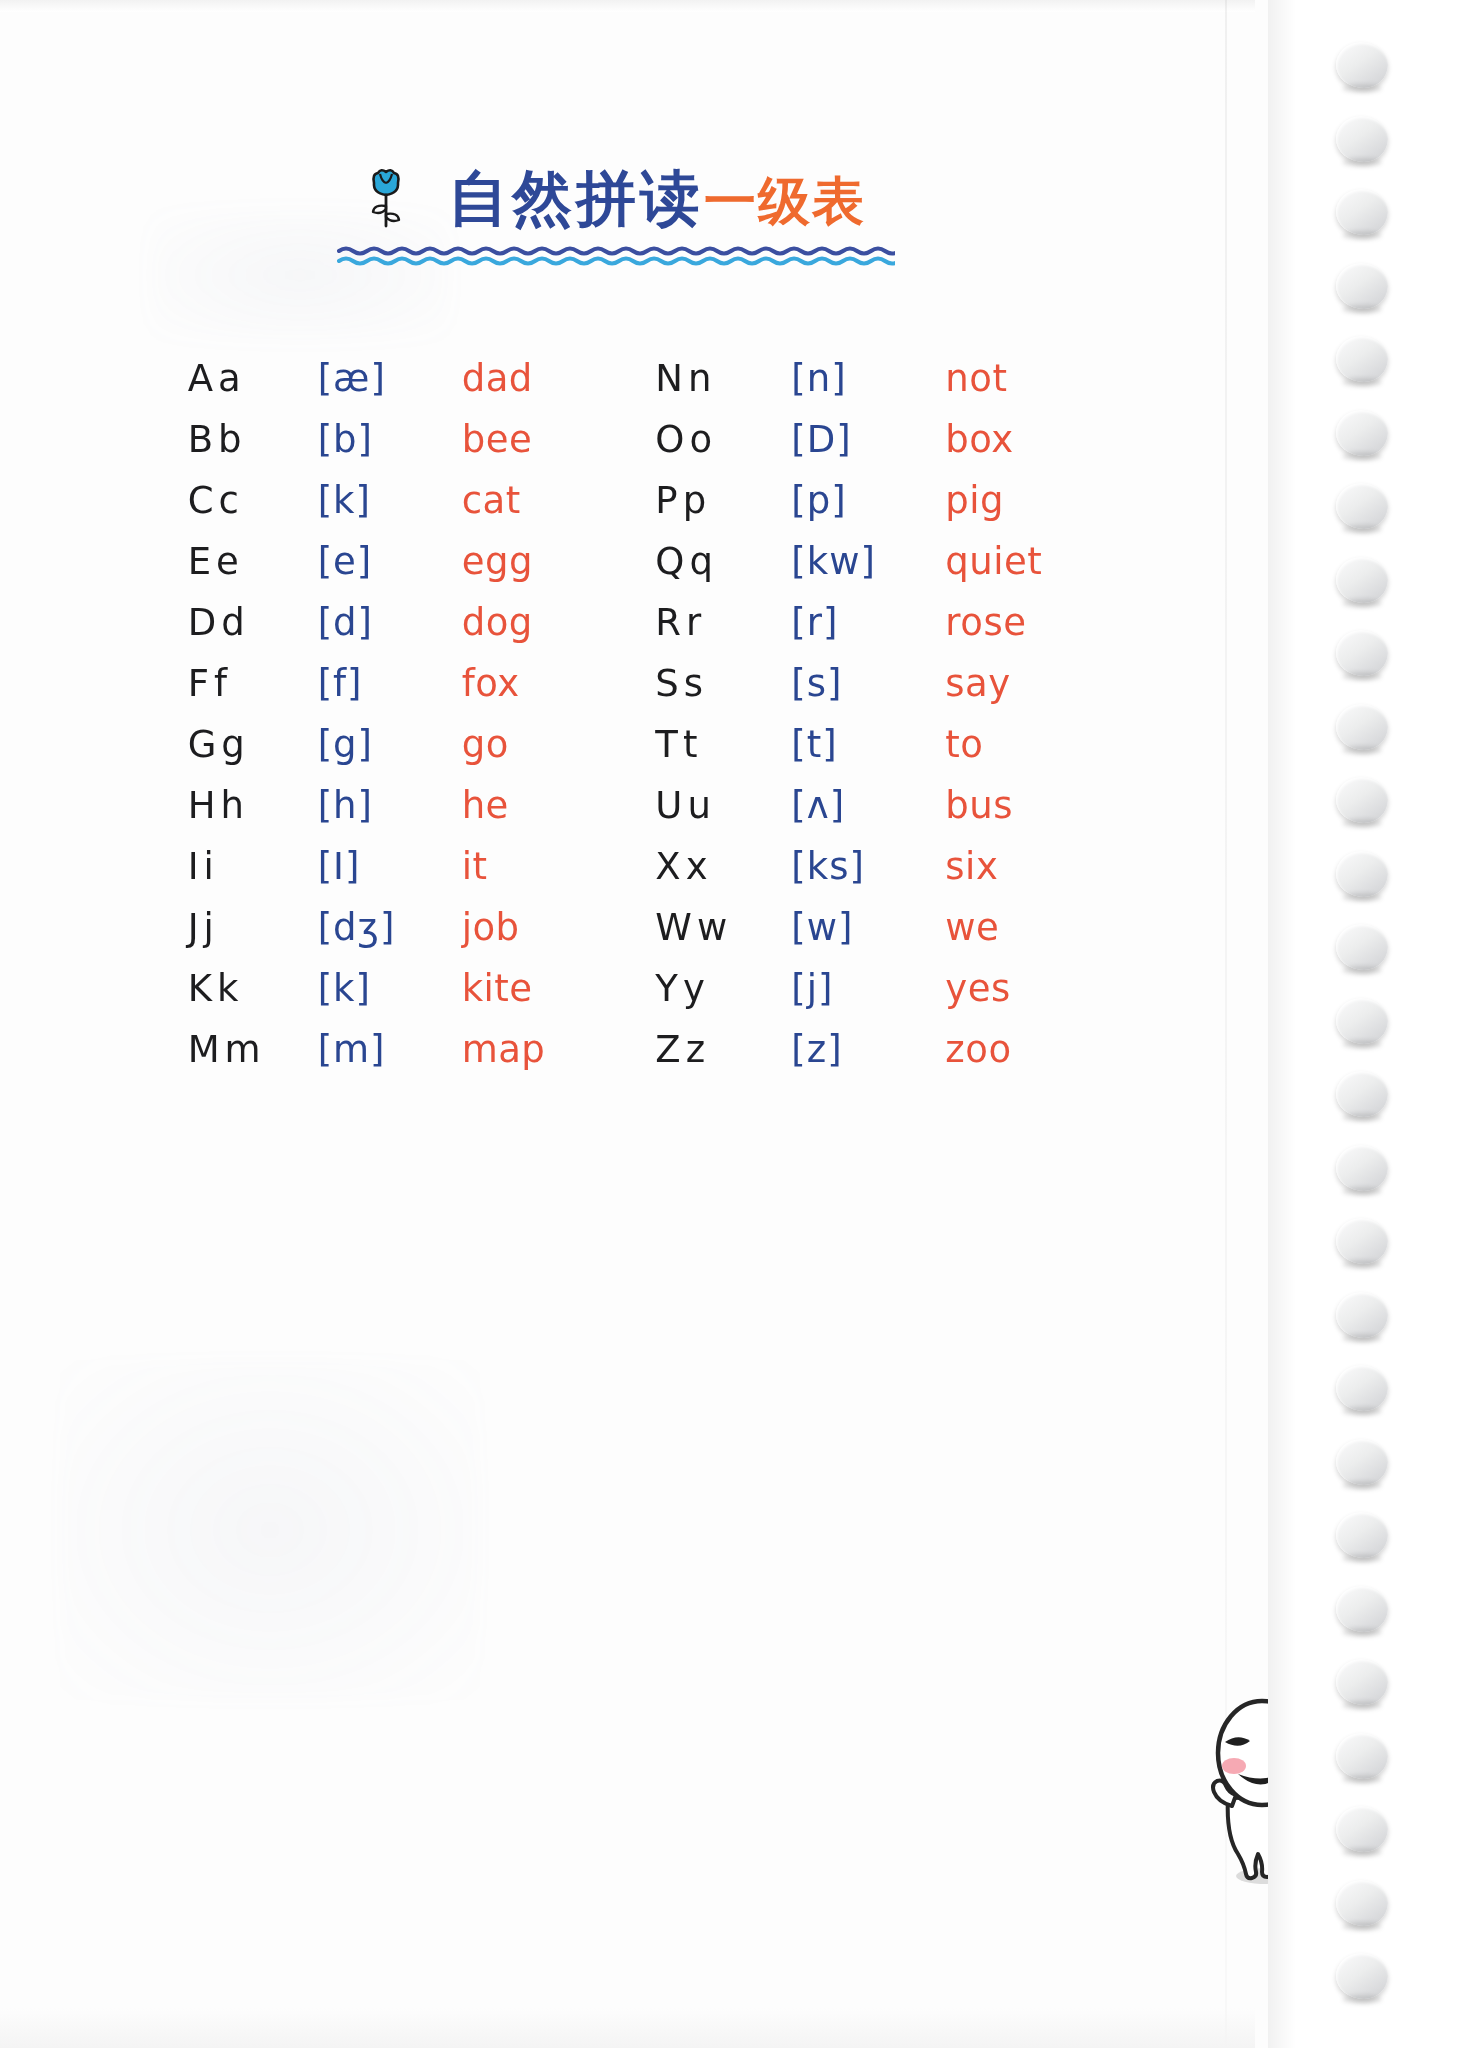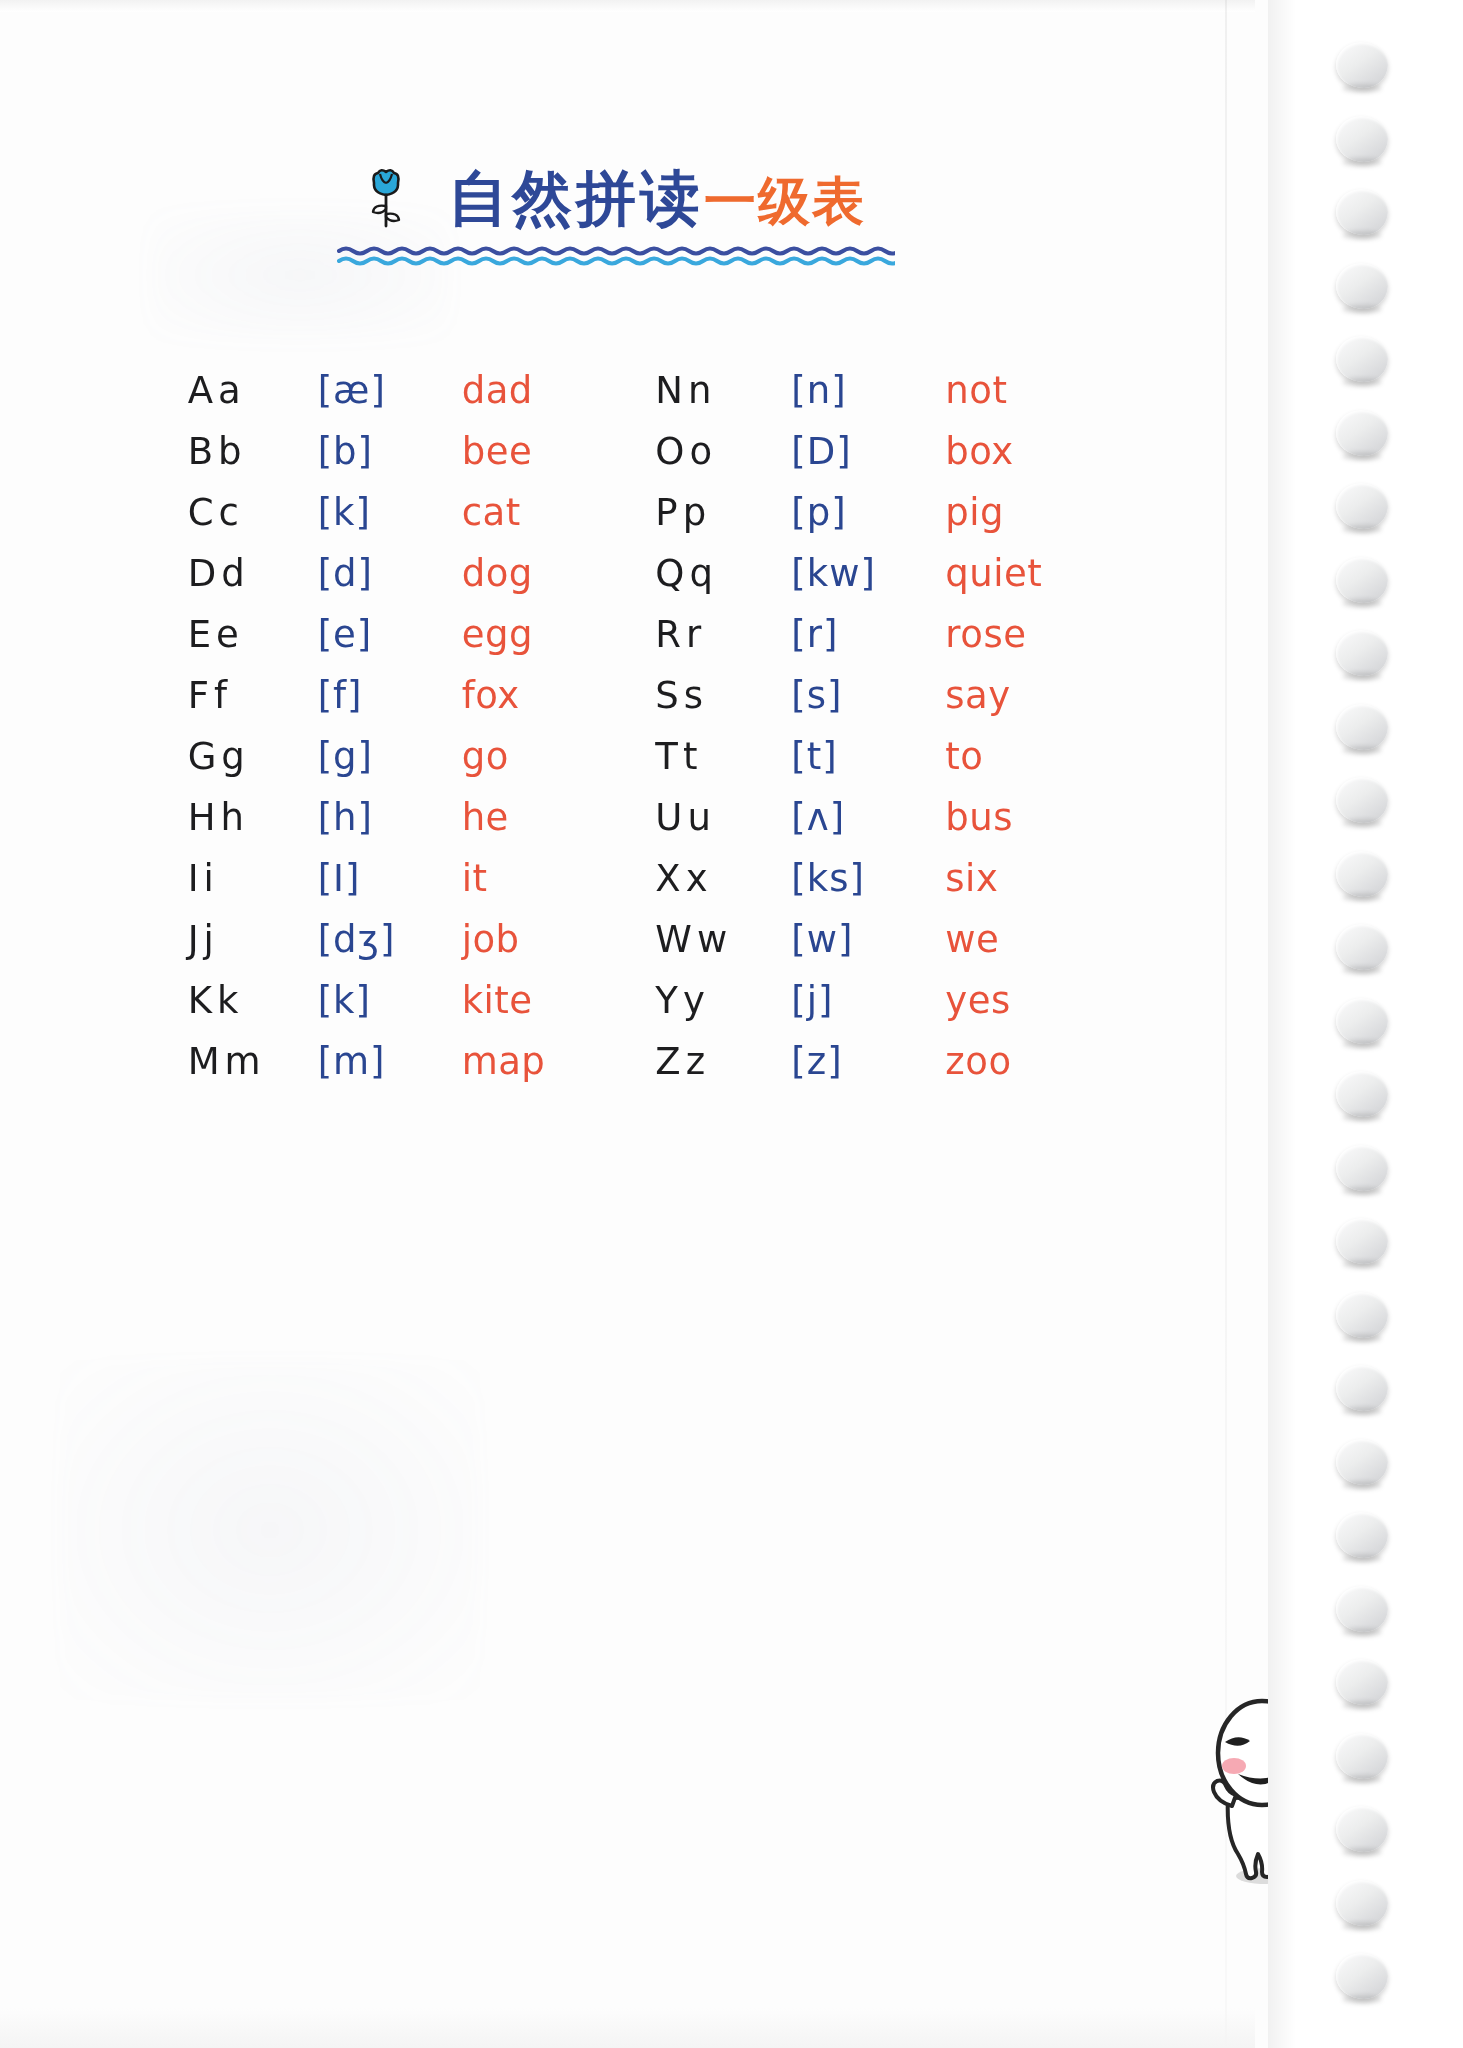--- a/index.html
+++ b/index.html
@@ -152,21 +152,20 @@
   }
   .c-ipa {
     color: #2a4691;
     font-weight: 500;
     letter-spacing: 1px;
   }
   .c-word {
     color: #e8533b;
     font-weight: 500;
     letter-spacing: 0.5px;
-    margin-top: 12px;
   }
   .col-right .row { grid-template-columns: 110px 128px auto; }
 
   
   .mascot {
     position: absolute;
     left: 1188px; top: 1690px;
     width: 150px; height: 205px;
   }
 </style>
@@ -214,28 +213,28 @@
           <span class="cell c-letter">Bb</span>
           <span class="cell c-ipa">[b]</span>
           <span class="cell c-word">bee</span>
         </div>
         <div class="row">
           <span class="cell c-letter">Cc</span>
           <span class="cell c-ipa">[k]</span>
           <span class="cell c-word">cat</span>
         </div>
         <div class="row">
+          <span class="cell c-letter">Ee</span>
+          <span class="cell c-ipa">[e]</span>
+          <span class="cell c-word">egg</span>
+        </div>
+        <div class="row">
           <span class="cell c-letter">Dd</span>
           <span class="cell c-ipa">[d]</span>
           <span class="cell c-word">dog</span>
-        </div>
-        <div class="row">
-          <span class="cell c-letter">Ee</span>
-          <span class="cell c-ipa">[e]</span>
-          <span class="cell c-word">egg</span>
         </div>
         <div class="row">
           <span class="cell c-letter">Ff</span>
           <span class="cell c-ipa">[f]</span>
           <span class="cell c-word">fox</span>
         </div>
         <div class="row">
           <span class="cell c-letter">Gg</span>
           <span class="cell c-ipa">[g]</span>
           <span class="cell c-word">go</span>

